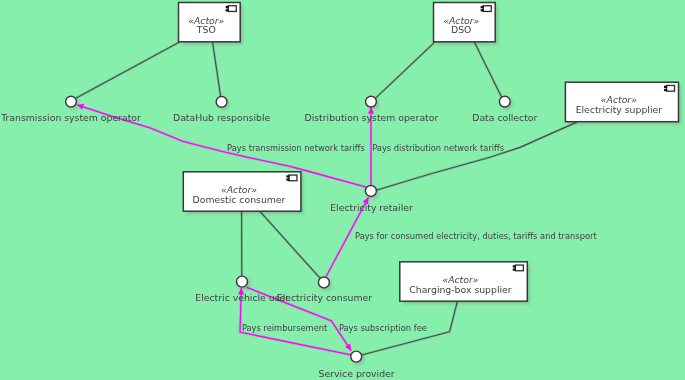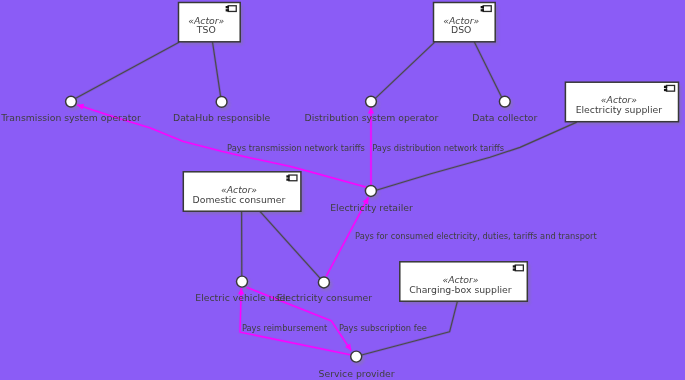--- a/index.html
+++ b/index.html
@@ -1,18 +1,18 @@
 <!DOCTYPE html>
 <html><head>
 <meta charset="utf-8">
 <style>
   html,body{margin:0;padding:0;background:#ffffff;}
   body{width:685px;height:380px;overflow:hidden;
        font-family:"DejaVu Sans",sans-serif;}
-  #canvas{position:relative;width:685px;height:380px;background:#8b5cf6;
+  #canvas{position:relative;width:685px;height:380px;background:#86efac;
           opacity:0.999;}
   #diagram{display:block;}
   #diagram text{font-family:"DejaVu Sans",sans-serif;}
   .nodelabel{font-size:9.3px;fill:#3f3f3f;}
   .edgelabel{font-size:8.3px;fill:#3f3f3f;}
   .stereo{font-size:9.3px;font-style:italic;fill:#474747;}
   .boxname{font-size:9.3px;fill:#3f3f3f;}
 </style>
 </head>
 <body>

